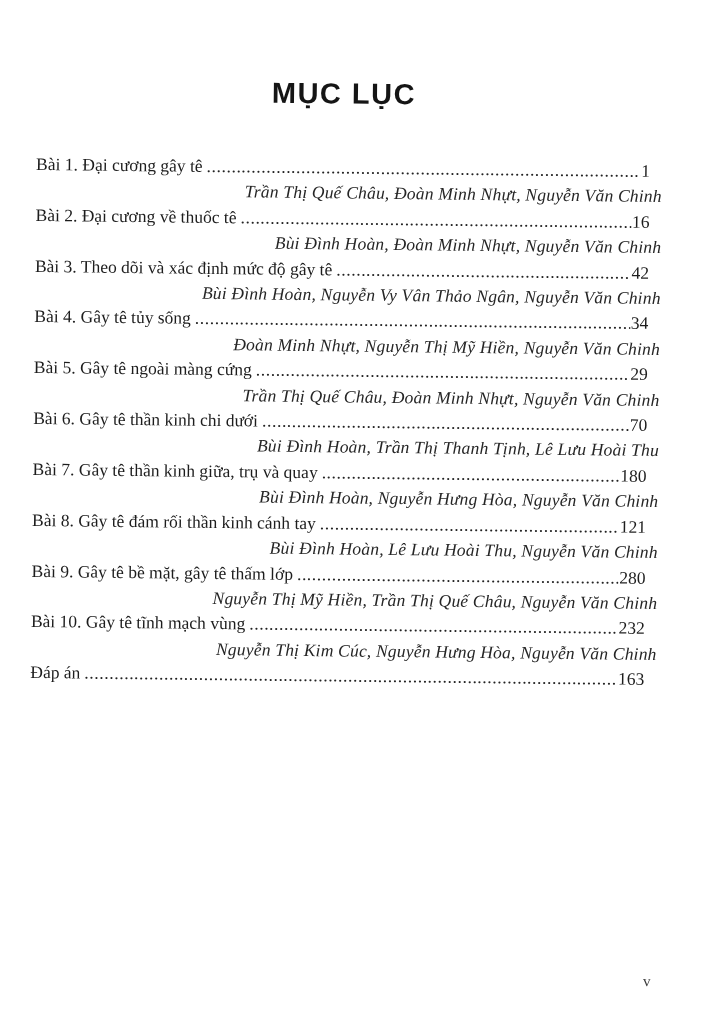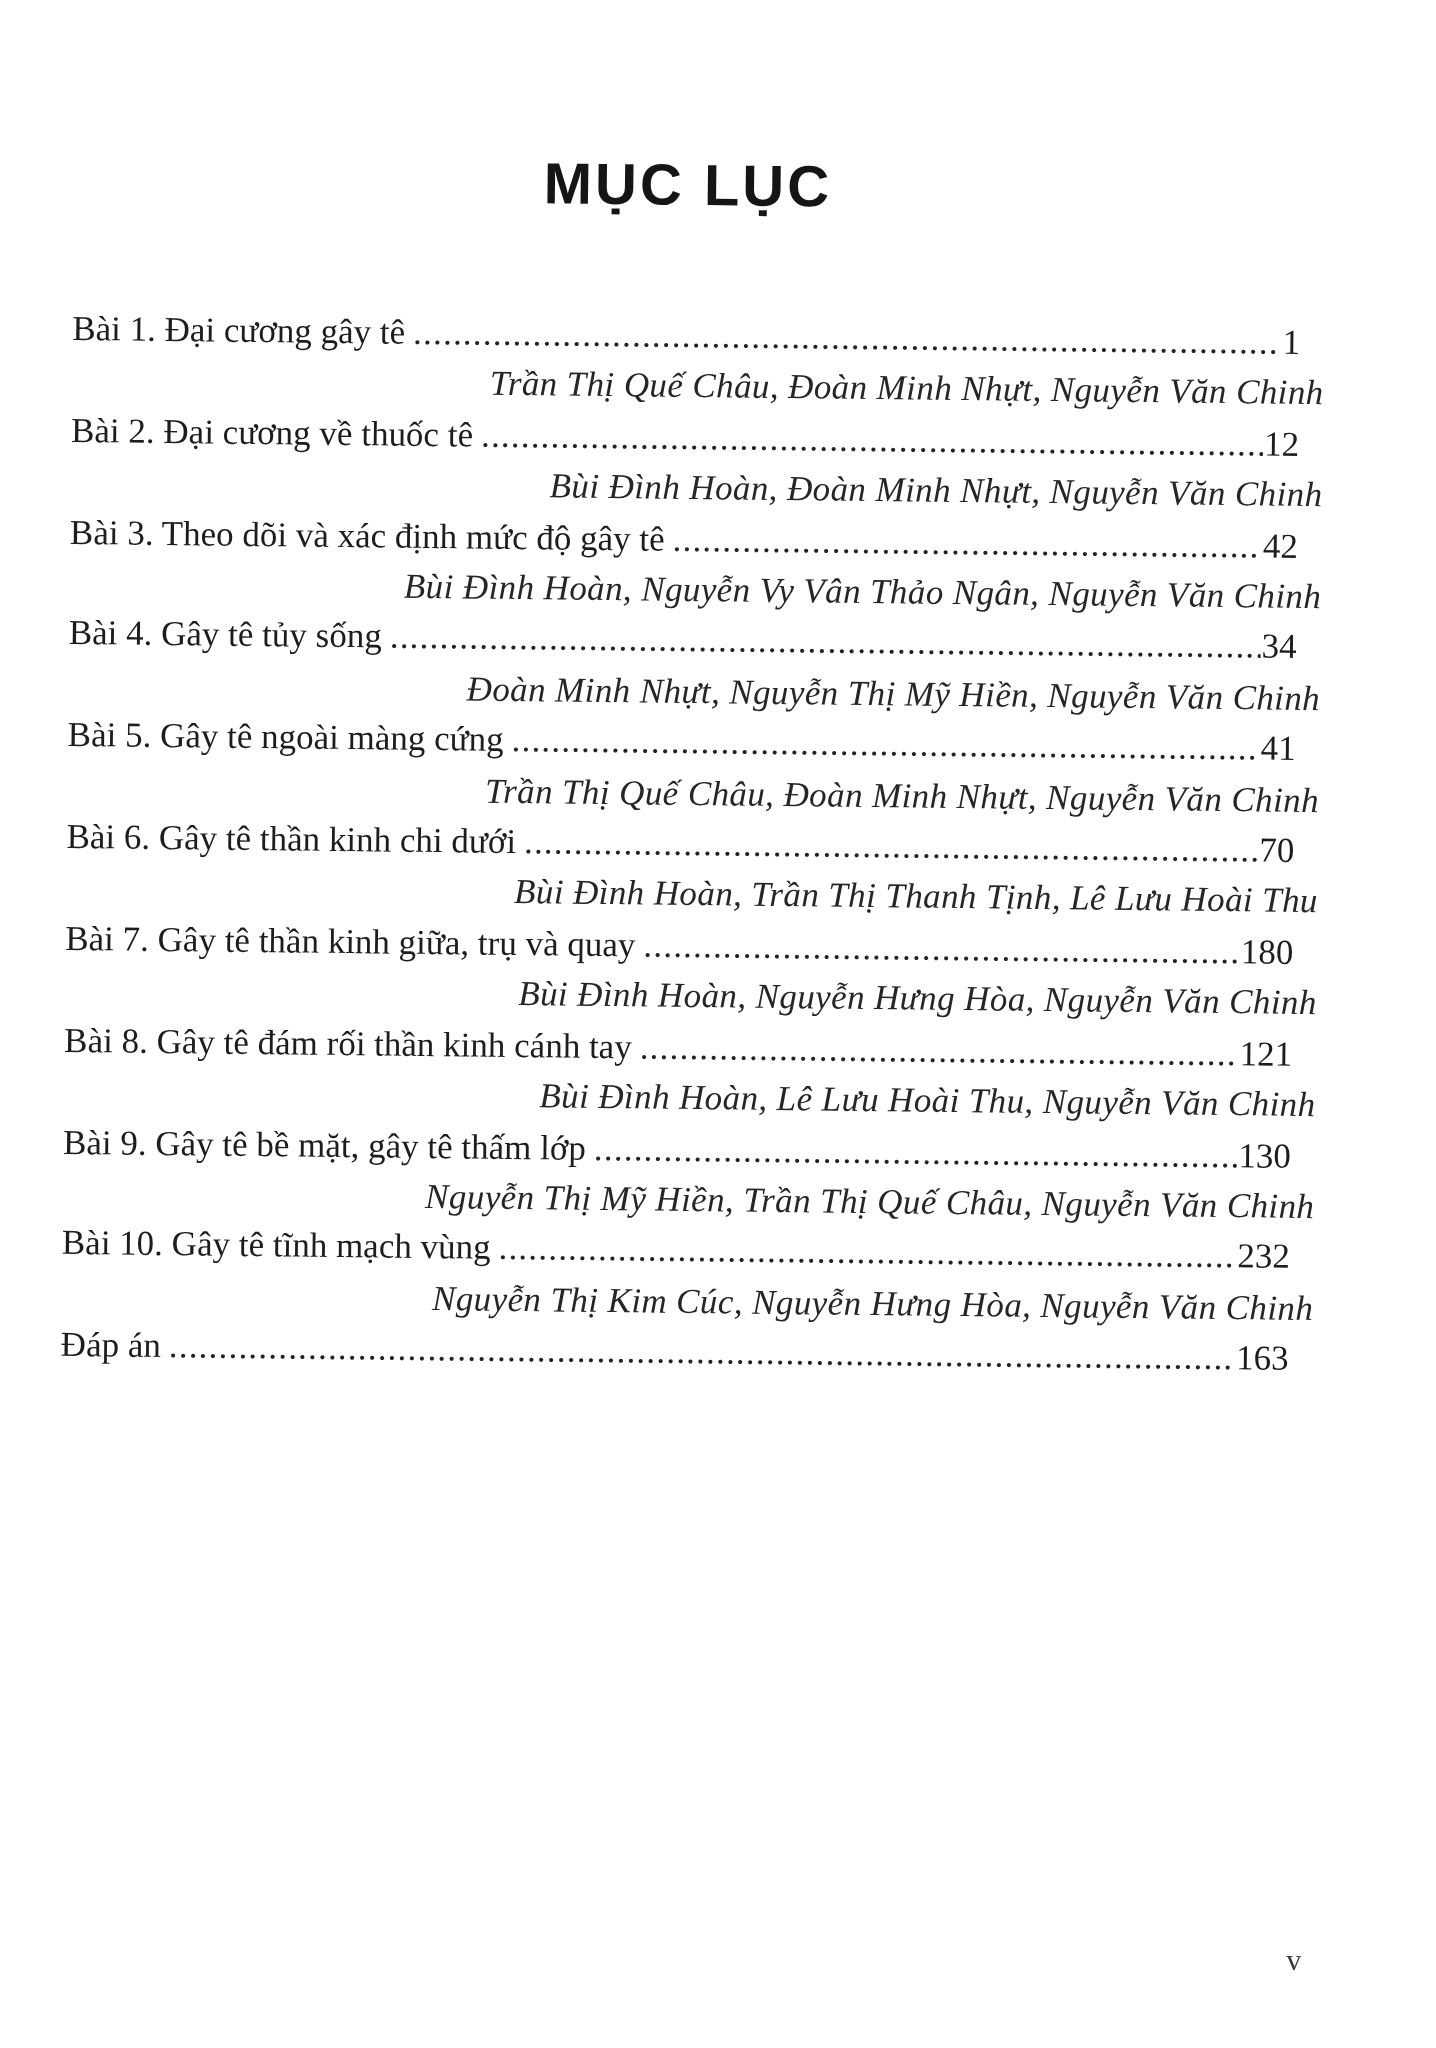--- a/index.html
+++ b/index.html
@@ -79,42 +79,42 @@
     <div class="entry">
       <span class="lbl">Bài 1. Đại cương gây tê</span>
       <span class="dots"></span>
       <span class="pg">1</span>
     </div>
     <div class="authors">Trần Thị Quế Châu, Đoàn Minh Nhựt, Nguyễn Văn Chinh</div>
 
     <div class="entry">
       <span class="lbl">Bài 2. Đại cương về thuốc tê</span>
       <span class="dots"></span>
-      <span class="pg">12</span>
+      <span class="pg">16</span>
     </div>
     <div class="authors">Bùi Đình Hoàn, Đoàn Minh Nhựt, Nguyễn Văn Chinh</div>
 
     <div class="entry">
       <span class="lbl">Bài 3. Theo dõi và xác định mức độ gây tê</span>
       <span class="dots"></span>
       <span class="pg">42</span>
     </div>
     <div class="authors">Bùi Đình Hoàn, Nguyễn Vy Vân Thảo Ngân, Nguyễn Văn Chinh</div>
 
     <div class="entry">
       <span class="lbl">Bài 4. Gây tê tủy sống</span>
       <span class="dots"></span>
       <span class="pg">34</span>
     </div>
     <div class="authors">Đoàn Minh Nhựt, Nguyễn Thị Mỹ Hiền, Nguyễn Văn Chinh</div>
 
     <div class="entry">
       <span class="lbl">Bài 5. Gây tê ngoài màng cứng</span>
       <span class="dots"></span>
-      <span class="pg">41</span>
+      <span class="pg">29</span>
     </div>
     <div class="authors">Trần Thị Quế Châu, Đoàn Minh Nhựt, Nguyễn Văn Chinh</div>
 
     <div class="entry">
       <span class="lbl">Bài 6. Gây tê thần kinh chi dưới</span>
       <span class="dots"></span>
       <span class="pg">70</span>
     </div>
     <div class="authors">Bùi Đình Hoàn, Trần Thị Thanh Tịnh, Lê Lưu Hoài Thu</div>
 
@@ -128,21 +128,21 @@
     <div class="entry">
       <span class="lbl">Bài 8. Gây tê đám rối thần kinh cánh tay</span>
       <span class="dots"></span>
       <span class="pg">121</span>
     </div>
     <div class="authors">Bùi Đình Hoàn, Lê Lưu Hoài Thu, Nguyễn Văn Chinh</div>
 
     <div class="entry">
       <span class="lbl">Bài 9. Gây tê bề mặt, gây tê thấm lớp</span>
       <span class="dots"></span>
-      <span class="pg">130</span>
+      <span class="pg">280</span>
     </div>
     <div class="authors">Nguyễn Thị Mỹ Hiền, Trần Thị Quế Châu, Nguyễn Văn Chinh</div>
 
     <div class="entry">
       <span class="lbl">Bài 10. Gây tê tĩnh mạch vùng</span>
       <span class="dots"></span>
       <span class="pg">232</span>
     </div>
     <div class="authors">Nguyễn Thị Kim Cúc, Nguyễn Hưng Hòa, Nguyễn Văn Chinh</div>
 

